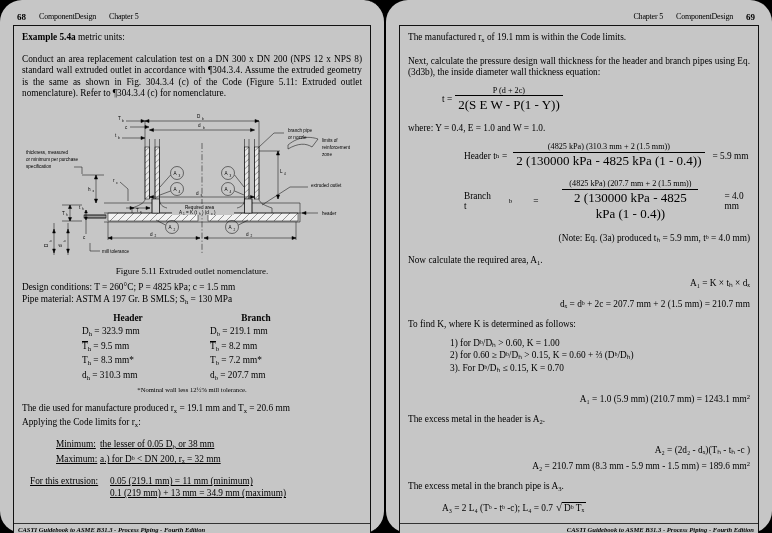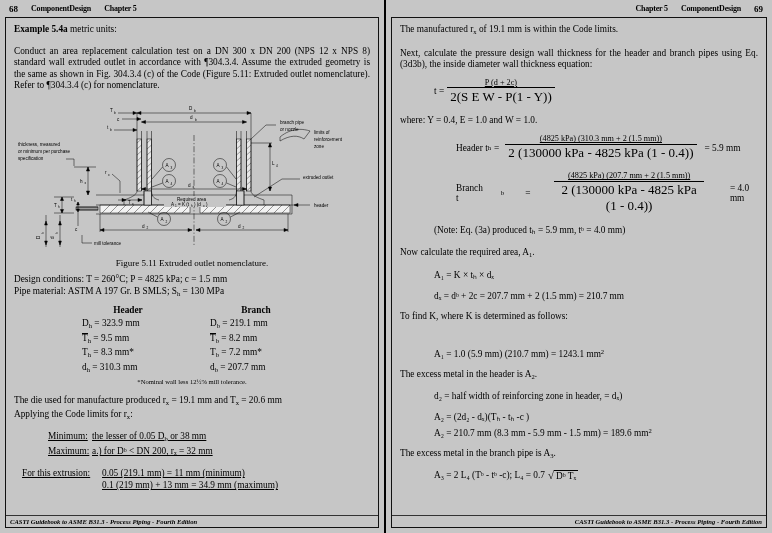--- a/index.html
+++ b/index.html
@@ -8,34 +8,35 @@
     background:#000;
     font-family:"Liberation Serif", serif;
     color:#000;
   }
   .spread{display:flex;width:772px;height:533px;background:#000;}
   .page{
     position:relative;
     width:386px;height:533px;
     box-sizing:border-box;
     background:#c6c6c6;
-    padding:0;
+    padding:8px;
+    border-radius:22px;
   }
   .page-left{border-right:2px solid #000;}
   .runhead{
     height:17px;
     display:flex;align-items:center;
     font-size:8px;
     padding:0 9px;
     background:#c6c6c6;
   }
   .runhead.left{justify-content:flex-start;gap:13px;}
   .runhead.right{justify-content:flex-end;gap:13px;}
   .runhead .folio{font-weight:bold;font-size:9px;}
-  .runhead .rh{font-weight:bold;letter-spacing:-0.2px;}
+  .runhead .rh{font-weight:normal;letter-spacing:-0.2px;}
   .body{
     position:relative;
     margin:0 5px 0 5px;
     height:511px;
     box-sizing:border-box;
     border:1.5px solid #111;
     background:#c6c6c6;
     padding:6px 8px 0 8px;
     overflow:hidden;
   }
@@ -65,23 +66,23 @@
     position:absolute;left:0;right:0;bottom:0;
     border-top:1px solid #333;
     font-size:6.6px;font-style:italic;font-weight:bold;
     padding:2.5px 4px 2px 4px;
   }
   .footer.r{text-align:right;}
   
   .figwrap{margin:2px 0 0 0;}
   .figcap{font-size:9px;text-align:center;margin-top:3px;}
   
-  .eqline{font-size:9.3px;line-height:13px;padding-left:34px;}
+  .eqline{font-size:9.3px;line-height:13px;padding-left:34px;text-align:right;}
   .frac{display:inline-flex;flex-direction:column;vertical-align:middle;text-align:center;margin:0 3px;}
-  .frac .num{padding:0 3px 0.5px 3px;font-size:8.2px;text-decoration:underline;}
+  .frac .num{padding:0 3px 0.5px 3px;font-size:8.2px;}
   .frac .den{border-top:1px solid #000;padding:0.5px 3px 0 3px;font-size:13px;}
   .eqrow{display:flex;align-items:center;font-size:9.3px;}
   .radic{display:inline-flex;align-items:stretch;}
   .radic .sign{font-size:11px;line-height:10px;}
   .radic .rad{border-top:1px solid #000;padding:0 2px;}
   .numlist{font-size:9.3px;line-height:12.5px;padding-left:42px;}
 </style>
 </head>
 <body>
 
@@ -514,35 +515,39 @@
 
       <div class="sp8"></div>
       <div class="eqline">A₁ = K × tₕ × dₓ</div>
       <div class="sp8"></div>
       <div class="eqline">dₓ = dᵇ + 2c = 207.7 mm + 2 (1.5 mm) = 210.7 mm</div>
 
       <div class="sp8"></div>
       <div class="para tight">To find K, where K is determined as follows:</div>
       <div class="sp6"></div>
 
+      <div class="numlist">
+        <div>1) for Dᵇ/Dₕ &gt; 0.60, K = 1.00</div>
+        <div>2) for 0.60 ≥ Dᵇ/Dₕ &gt; 0.15, K = 0.60 + ⅔ (Dᵇ/Dₕ)</div>
+        <div>3). For Dᵇ/Dₕ ≤ 0.15, K = 0.70</div>
+      </div>
 
       <div class="sp8"></div>
       <div class="sp8"></div>
 
       <div class="eqline">
         <span>A₁ = 1.0 (5.9 mm) (210.7 mm) = 1243.1 mm</span><sup>2</sup>
       </div>
 
       <div class="sp8"></div>
       <div class="para tight">
         <span>The excess metal in the header is A</span><sub>2</sub><span>.</span>
       </div>
 
       <div class="sp8"></div>
-      <div class="eqline">d₂ = half width of reinforcing zone in header, = dₓ)</div>
 
       <div class="sp8"></div>
       <div class="eqline">A₂ = (2d₂ - dₓ)(Tₕ - tₕ -c )</div>
       <div class="eqline">
         <span>A₂ = 210.7 mm (8.3 mm - 5.9 mm - 1.5 mm) = 189.6 mm</span><sup>2</sup>
       </div>
 
       <div class="sp8"></div>
       <div class="para tight">
         <span>The excess metal in the branch pipe is A</span><sub>3</sub><span>.</span>

